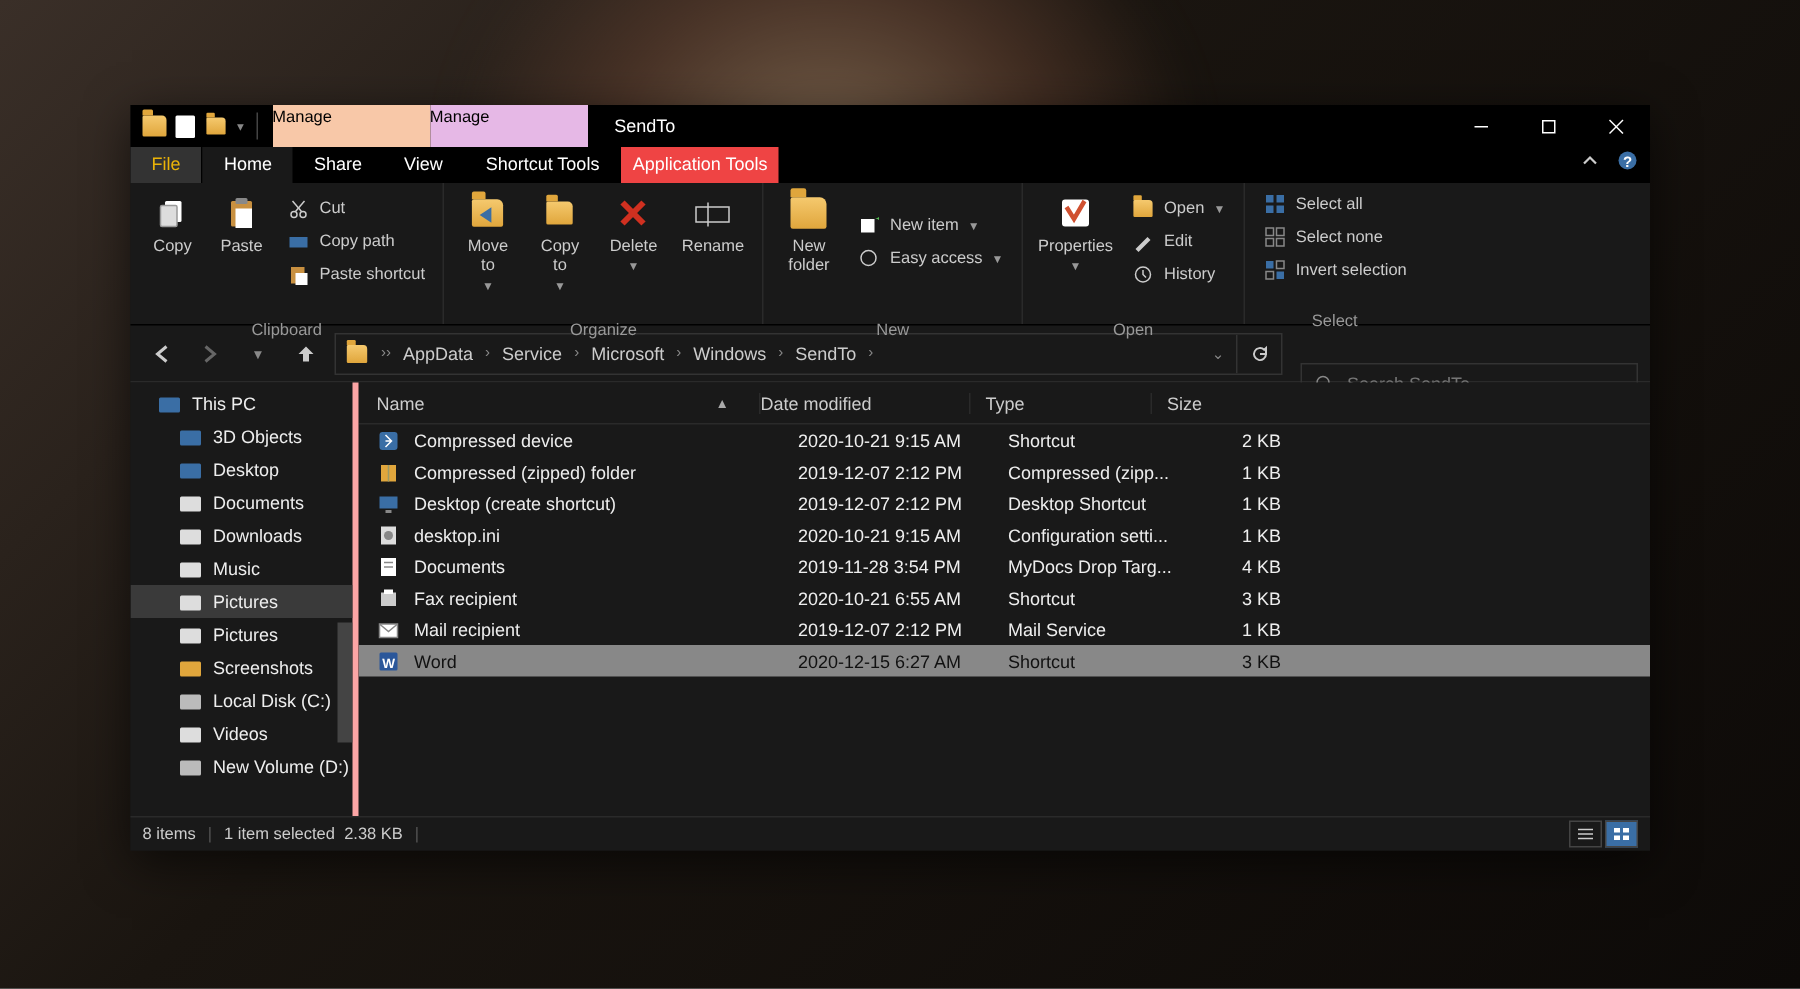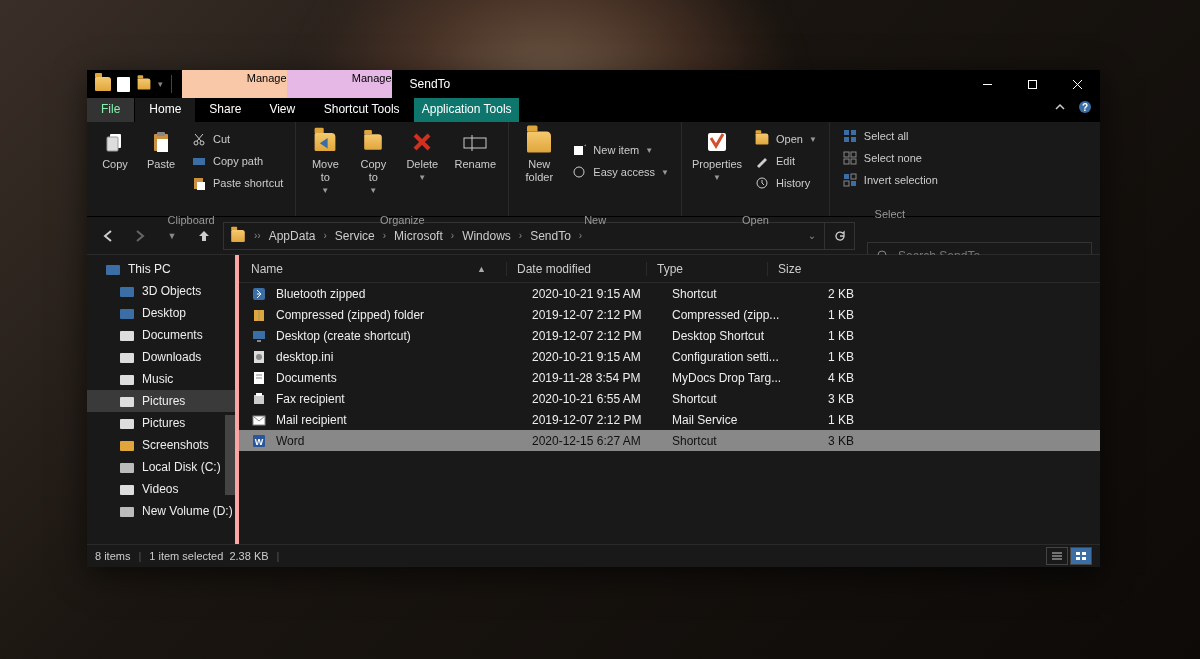--- a/index.html
+++ b/index.html
@@ -8,32 +8,32 @@
 
   .window { position: absolute; left: 87px; top: 70px; width: 1013px; height: 497px; background: #191919; display: flex; flex-direction: column; box-shadow: 0 8px 30px rgba(0,0,0,.6); }
 
   
   .titlebar { height: 28px; background: #000; display: flex; align-items: stretch; position: relative; }
   .title-icons { display: flex; align-items: center; gap: 6px; padding: 0 8px; }
   .folder-glyph { width: 16px; height: 14px; background: linear-gradient(#f5c96e,#e0a63c); border-radius: 1px 3px 1px 1px; position: relative; }
   .folder-glyph::before { content:""; position:absolute; top:-4px; left:0; width:7px; height:4px; background:#e0a63c; border-radius:1px 1px 0 0; }
   .white-doc { width: 13px; height: 15px; background: #fff; border-radius: 1px; }
   .contextual { display: flex; height: 100%; }
-  .ctx-tab { width: 105px; display:flex; flex-direction:column; align-items:flex-end; color:#000; font-size:11px; }
+  .ctx-tab { width: 105px; display:flex; flex-direction:column; align-items:flex-start; color:#000; font-size:11px; }
   .ctx1 { background:#f8c8a8; }
   .ctx2 { background:#e6b8e6; }
   .ctx-top { font-size: 11px; padding: 2px 0 0 0; height: 14px; line-height:12px; }
   .title-text { color:#fff; font-size: 12px; align-self:center; margin-left: 18px; }
   .win-controls { margin-left: auto; display:flex; }
   .win-btn { width: 45px; height: 28px; display:flex; align-items:center; justify-content:center; color:#fff; font-size:12px; }
 
   
   .tabs { height: 24px; background:#000; display:flex; align-items:stretch; font-size:12px; color:#fff; }
   .tab { padding: 4px 14px; cursor:pointer; }
-  .tab.file { background:#333; color:#86efac; border-right:1px solid #000; }
+  .tab.file { background:#333; color:#eab308; border-right:1px solid #000; }
   .tab.active { background:#191919; }
   .ctx-sub { width:105px; text-align:center; padding:4px 0; }
   .tabs .spacer { flex:1; }
   .tabs .collapse { width:24px; text-align:center; padding-top:3px; }
   .tabs .help { width:22px; text-align:center; color:#55aaff; font-weight:bold; padding-top:2px; }
 
   
   .ribbon { height: 95px; background:#191919; display:flex; color:#ccc; font-size:11px; border-bottom:1px solid #000; position:relative; }
   .group { border-right:1px solid #2a2a2a; padding: 4px 8px 2px 8px; display:flex; flex-direction:column; justify-content:space-between; }
   .group-body { display:flex; gap:6px; }
@@ -62,21 +62,21 @@
   .nav-item { display:flex; align-items:center; gap:7px; height:22px; padding-left:18px; color:#eee; font-size:12px; cursor:pointer; }
   .nav-item.selected { background:#3a3a3a; }
   .nav-item.indent2 { padding-left:32px; }
   .nav-ico { width:16px; height:14px; flex-shrink:0; }
   .scroll-hint { position:absolute; right:0; top:160px; width:10px; height:80px; background:#444; }
 
   .content { flex:1; display:flex; flex-direction:column; background:#191919; }
   .col-head { height:28px; display:flex; align-items:center; color:#ccc; font-size:12px; border-bottom:1px solid #2a2a2a; padding-left:12px;}
   .col-name { width:255px; display:flex; align-items:center; gap:60px;}
   .sort-ind { font-size:9px; color:#aaa; margin-left:auto; margin-right:20px;}
-  .col-date { width:140px; border-left:1px solid #2a2a2a; padding-left:10px;}
+  .col-date { width:140px; border-left:1px solid #2a2a2a; padding-left:0;}
   .col-type { width:121px; border-left:1px solid #2a2a2a; padding-left:10px;}
   .col-size { width:81px; border-left:1px solid #2a2a2a; padding-left:10px;}
   .rows { flex:1; overflow:auto; }
   .row { height:21px; display:flex; align-items:center; color:#eee; font-size:12px; padding-left:12px; cursor:pointer; }
   .row.selected { background:#888; color:#111; }
   .fico { width:16px; height:16px; margin-right:9px; flex-shrink:0; }
   .c-name { width:246px; white-space:nowrap; overflow:hidden; text-overflow:ellipsis; }
   .c-date { width:140px; padding-left:10px; }
   .c-type { width:121px; padding-left:10px; white-space:nowrap; overflow:hidden; text-overflow:ellipsis;}
   .c-size { width:81px; text-align:right; padding-right:10px; }
@@ -132,21 +132,21 @@
         </div>
     </div>
   </div>
 
   <div class="tabs">
     <div class="tab file">File</div>
     <div class="tab active">Home</div>
     <div class="tab">Share</div>
     <div class="tab">View</div>
     <div class="ctx-sub" style="background:#000">Shortcut Tools</div>
-    <div class="ctx-sub" style="background:#0f766e">Application Tools</div>
+    <div class="ctx-sub" style="background:#ef4444">Application Tools</div>
     <div class="spacer"></div>
     <div class="collapse">
         <svg width="12" height="12">
           <path d="M2 8 L6 4 L10 8" fill="none" stroke="#ccc" stroke-width="1.5"></path>
         </svg>
       </div>
     <div class="help">
         <svg width="14" height="14">
           <circle cx="7" cy="7" r="6" fill="#3a6ea5"></circle>
           <text x="7" y="11" text-anchor="middle" fill="#fff" font-size="10" font-weight="bold">?</text>
@@ -544,21 +544,21 @@
         <div class="col-size">Size</div>
       </div>
       <div class="rows" id="rows">
           <div class="row">
             <span class="fico">
               <svg width="16" height="16">
                 <rect x="2" y="2" width="12" height="12" rx="2" fill="#3a6ea5"></rect>
                 <path d="M6 4l4 4-4 4M6 8h4" stroke="#fff" fill="none"></path>
               </svg>
             </span>
-            <span class="c-name">Bluetooth zipped</span>
+            <span class="c-name">Compressed device</span>
             <span class="c-date">2020-10-21 9:15 AM</span>
             <span class="c-type">Shortcut</span>
             <span class="c-size">2 KB</span>
           </div>
           <div class="row">
             <span class="fico">
               <svg width="16" height="16">
                 <rect x="3" y="3" width="10" height="11" fill="#e0a63c"></rect>
                 <line x1="8" y1="3" x2="8" y2="14" stroke="#996"></line>
               </svg>

